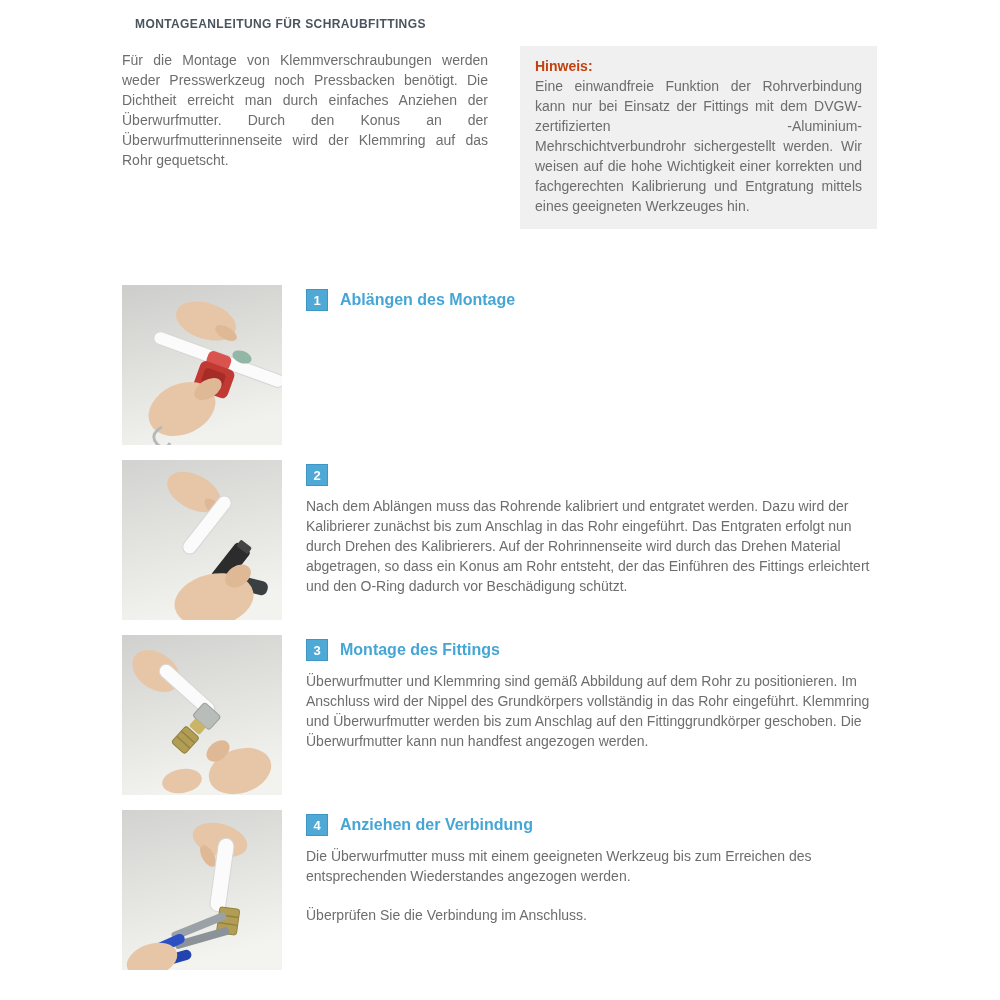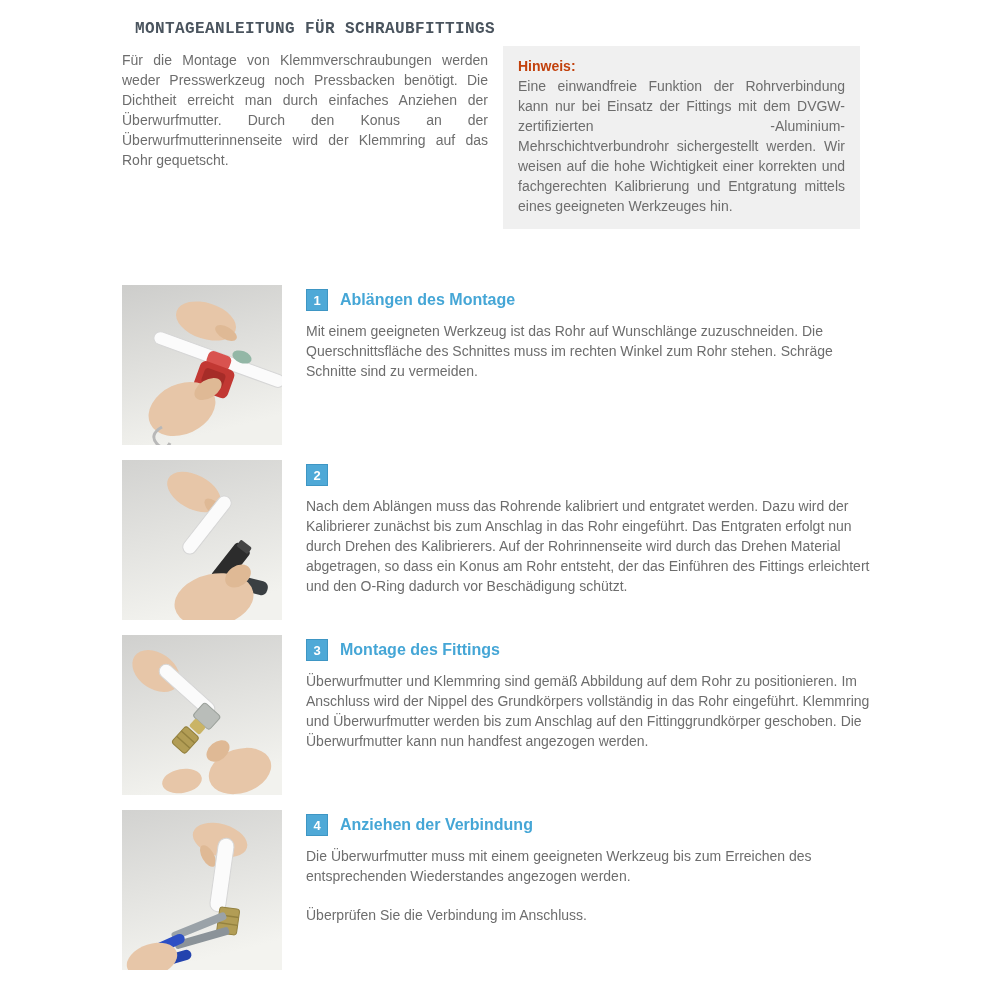--- a/index.html
+++ b/index.html
@@ -2,25 +2,25 @@
 <html><head>
 <meta charset="utf-8">
 <style>
   html,body{margin:0;padding:0;}
   .page{
     width:1000px;height:1000px;background:#ffffff;position:relative;
     font-family:"Liberation Sans",sans-serif;overflow:hidden;
   }
   .doc-title{
     position:absolute;left:135px;top:9px;
-    font-size:16px;font-weight:bold;color:#4a545e;letter-spacing:0.4px;font-family:Liberation Mono, monospace;
+    font-size:12px;font-weight:bold;color:#4a545e;letter-spacing:0.4px;
   }
   .top-row{
     position:absolute;left:122px;top:46px;width:758px;
-    display:flex;gap:15px;align-items:flex-start;
+    display:flex;gap:32px;align-items:flex-start;
   }
   .intro{
     width:366px;font-size:14px;line-height:20px;color:#6d6d6d;
     text-align:justify;padding-top:4px;margin:0;
   }
   .note-box{
     width:357px;box-sizing:border-box;background:#f0f0f0;
     padding:10px 15px 13px;font-size:14px;line-height:20px;color:#6d6d6d;
     text-align:justify;
   }
@@ -82,21 +82,20 @@
           <ellipse cx="60" cy="124" rx="35" ry="25" fill="#e7c6a8" transform="rotate(-25 60 124)"></ellipse>
           <ellipse cx="86" cy="104" rx="15" ry="9" fill="#dfb995" transform="rotate(-32 86 104)"></ellipse>
           <path d="M40 142 q-14 8 -4 18 q8 6 12 -2" stroke="#b8b8b8" fill="none" stroke-width="3"></path>
         </svg>
       </div>
       <div class="step-body">
         <div class="step-head">
           <span class="badge">1</span>
           <span class="step-title">Ablängen des Montage</span>
         </div>
-        <p>Mit einem geeigneten Werkzeug ist das Rohr auf Wunschlänge zuzuschneiden. Die Querschnittsfläche des Schnittes muss im rechten Winkel zum Rohr stehen. Schräge Schnitte sind zu vermeiden.</p>
       </div>
     </div>
 
     <div class="step">
       <div class="photo">
         <svg viewBox="0 0 160 160" xmlns="http://www.w3.org/2000/svg">
           <defs>
               <linearGradient id="bg2" x1="0" y1="0" x2="0.25" y2="1">
             <stop offset="0" stop-color="#d2d2d0"></stop>
                 <stop offset="1" stop-color="#f2f2ee"></stop>

